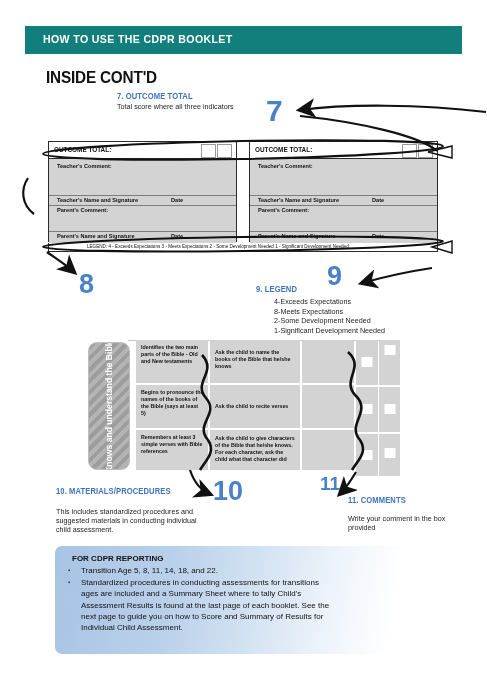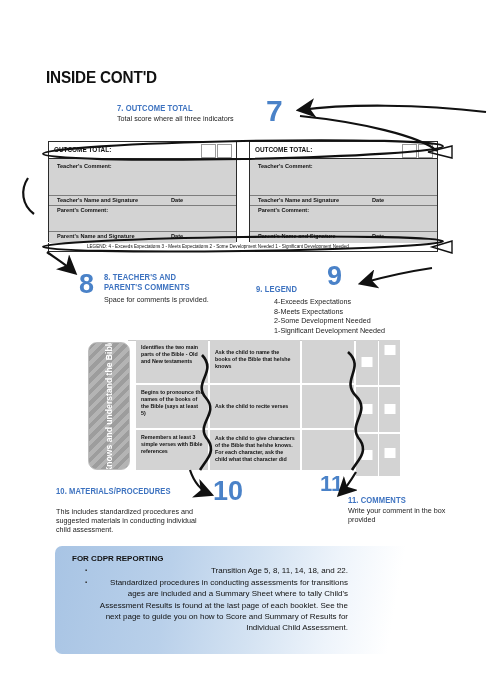--- a/index.html
+++ b/index.html
@@ -40,21 +40,21 @@
   }
   .cal-body{
     color:#1c1c1c;font-size:7.2px;line-height:9.2px;
   }
   .bignum{
     color:#4a82c8;font-weight:bold;font-style:normal;
     font-family:"Liberation Sans",sans-serif;
   }
 
   
-  #blk7{position:absolute;left:117px;top:104px;width:140px;}
+  #blk7{position:absolute;left:117px;top:92px;width:140px;}
   #n7{position:absolute;left:266px;top:96px;font-size:30px;line-height:30px;}
 
   
   .formwrap{position:absolute;left:48px;top:141px;width:390px;height:101px;}
   .panel{position:absolute;top:0;width:189px;height:101px;border:1px solid #2b2b2b;
          background:#ffffff;box-sizing:border-box;}
   .panel.left{left:0;}
   .panel.right{left:201px;}
   .ot-row{position:relative;height:16px;border-bottom:1px solid #2b2b2b;}
   .ot-label{position:absolute;left:5px;top:4px;font-size:6.4px;font-weight:bold;color:#111;}
@@ -104,42 +104,45 @@
   .colC{left:214px;width:52px;}
   .colD{left:268px;width:22px;}
   .colE{left:291px;width:21px;}
   .chkcell{background:#d3d3d3;border-bottom:2px solid #fff;position:relative;}
   .chk{position:absolute;left:50%;transform:translateX(-50%);width:11px;height:10px;background:#ffffff;}
   .tbl-topline{position:absolute;left:40px;top:0;width:272px;height:1px;background:#c9c9c9;}
 
   
   #n10{position:absolute;left:213px;top:478px;font-size:27px;line-height:27px;}
   #blk10{position:absolute;left:56px;top:487px;width:150px;}
-  #n11{position:absolute;left:320px;top:470px;font-size:22px;line-height:27px;}
+  #n11{position:absolute;left:320px;top:470px;font-size:19px;line-height:27px;}
   #blk11{position:absolute;left:348px;top:496px;width:120px;}
 
   
   .cdpr{
     position:absolute;left:55px;top:546px;width:380px;height:108px;
     border-radius:7px;
     background:linear-gradient(100deg,#a8c4e4 0%,#b9d0ea 30%,#d3e2f2 52%,#eef4fb 72%,#ffffff 88%);
   }
   .cdpr h4{margin:0;position:absolute;left:17px;top:8px;font-size:8px;font-weight:bold;color:#111;}
-  .cdpr ul{margin:0;position:absolute;left:23px;top:19px;padding-left:20px;list-style:none;width:250px;text-align:right;}
+  .cdpr ul{margin:0;position:absolute;left:6px;top:19px;padding-left:20px;list-style:none;width:250px;}
   .cdpr li{position:relative;font-size:8px;line-height:11.2px;color:#111;margin-bottom:1px;}
   .cdpr li:before{content:"\25AA";position:absolute;left:-13px;top:0;font-size:6px;color:#333;}
 
   
   .arrows{position:absolute;inset:0;pointer-events:none;}
 </style>
 </head>
 <body>
 
 <div class="page">
 
+  <div class="header-bar">
+    <div class="title">HOW TO USE THE CDPR BOOKLET</div>
+  </div>
   <div class="section-title">INSIDE CONT'D</div>
 
   <div id="blk7">
     <div class="cal-head">7. OUTCOME TOTAL</div>
     <div class="cal-body">Total score where all three indicators</div>
   </div>
   <div id="n7" class="bignum">7</div>
 
   <div class="formwrap">
 
@@ -180,24 +183,20 @@
         <span class="gl" style="left:122px;top:74px;">Date</span>
       </div>
     </div>
   </div>
 
   <div class="legendbar">
     <span>LEGEND:   4 - Exceeds Expectations    3 - Meets Expectations    2 - Some Development Needed    1 - Significant Development Needed</span>
   </div>
 
   <div id="n8" class="bignum">8</div>
-  <div id="blk8">
-    <div class="cal-head">8. TEACHER'S AND PARENT'S COMMENTS</div>
-    <div class="cal-body" style="margin-top:2px;">Space for comments is provided.</div>
-  </div>
 
   <div id="n9" class="bignum">9</div>
   <div id="blk9">
     <div class="cal-head">9. LEGEND</div>
     <div class="legend-list">
       <div>4-Exceeds Expectations</div>
       <div>8-Meets Expectations</div>
       <div>2-Some Development Needed</div>
       <div>1-Significant Development Needed</div>
     </div>
@@ -254,21 +253,21 @@
 
   <div id="n10" class="bignum">10</div>
   <div id="blk10">
     <div class="cal-head">10. MATERIALS/PROCEDURES</div>
     <div class="cal-body" style="margin-top:10px;">This includes standardized procedures and suggested materials in conducting individual child assessment.</div>
   </div>
 
   <div id="n11" class="bignum">11</div>
   <div id="blk11">
     <div class="cal-head">11. COMMENTS</div>
-    <div class="cal-body" style="margin-top:0;">Write your comment in the box provided</div>
+    <div class="cal-body" style="margin-top:8px;">Write your comment in the box provided</div>
   </div>
 
   <div class="cdpr">
     <h4>FOR CDPR REPORTING</h4>
     <ul>
       <li>Transition Age 5, 8, 11, 14, 18, and 22.</li>
       <li>Standardized procedures in conducting assessments for transitions ages are included and a Summary Sheet where to tally Child's Assessment Results is found at the last page of each booklet. See the next page to guide you on how to Score and Summary of Results for Individual Child Assessment.</li>
     </ul>
   </div>
 

